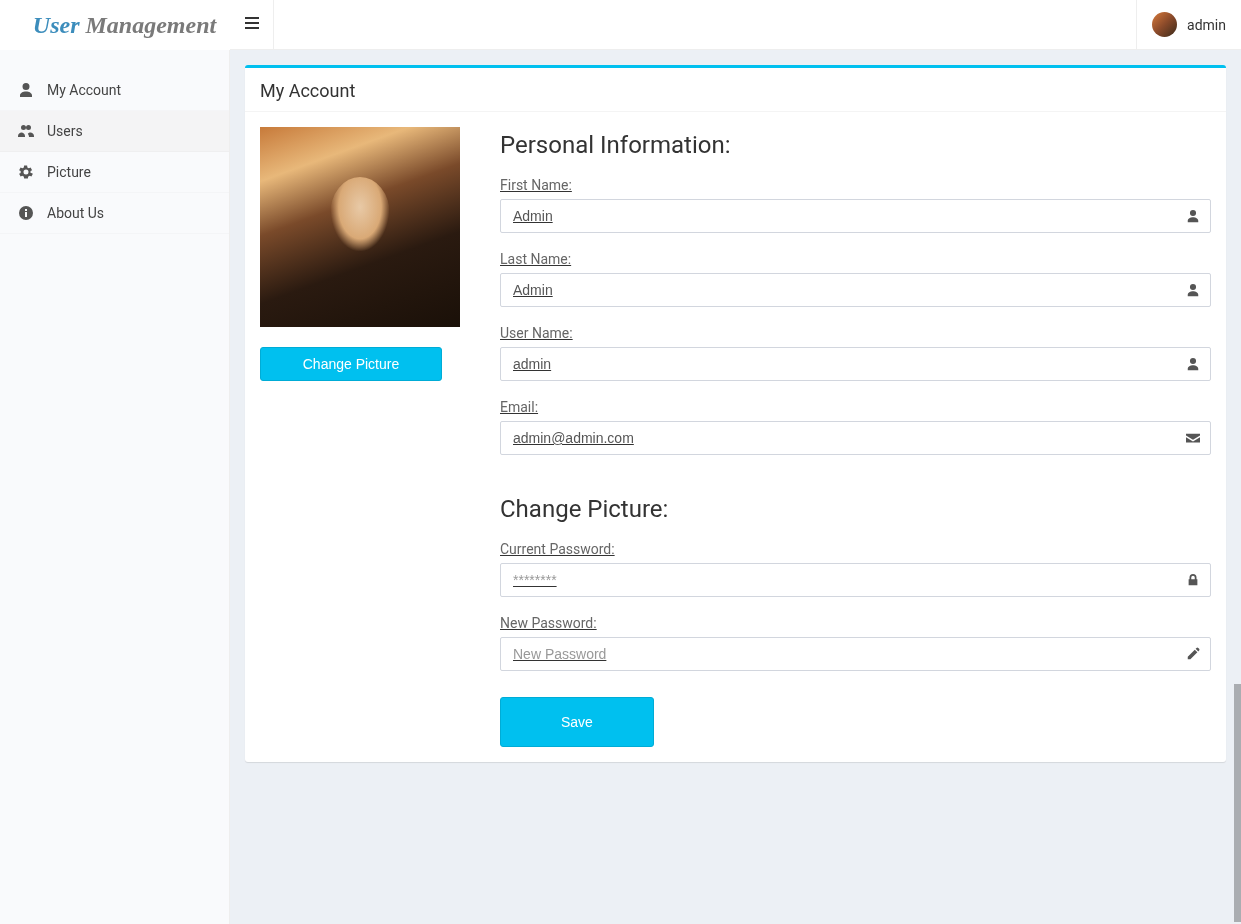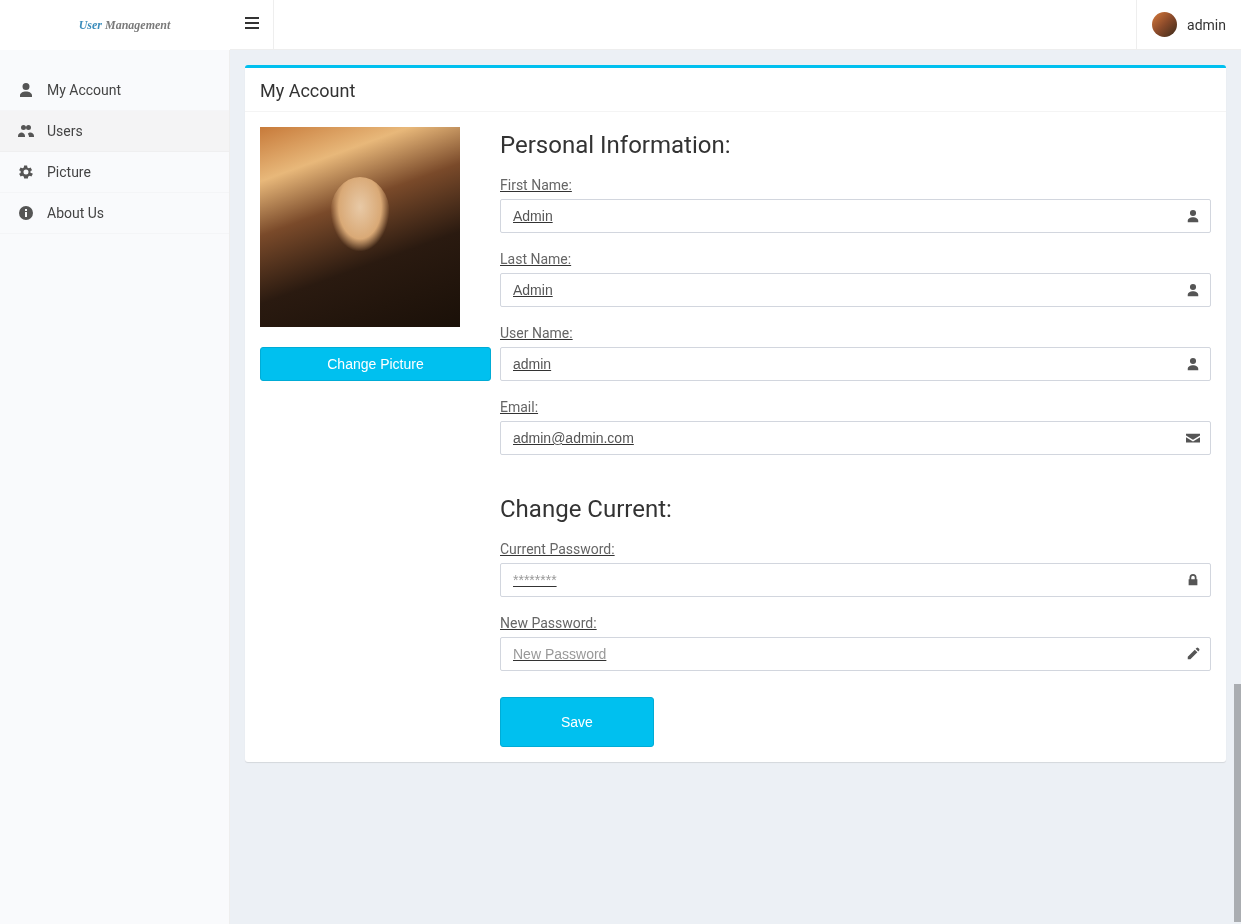--- a/index.html
+++ b/index.html
@@ -26,21 +26,21 @@
     display: flex;
     align-items: center;
     justify-content: center;
     background: #fff;
     border-right: 0;
   }
   .logo-text {
     font-family: Georgia, "Times New Roman", serif;
     font-style: italic;
     font-weight: 700;
-    font-size: 12px;
+    font-size: 24px;
     color: #3c8dbc;
     margin-left: 19px;
   }
   .logo-text .part2 { color: #7a7a7a; }
   .navbar {
     flex: 1;
     display: flex;
     align-items: stretch;
     justify-content: space-between;
     border-bottom: 1px solid #eee;
@@ -137,21 +137,21 @@
   }
   .profile-photo::after{
     content:"";
     position:absolute; left:35%; top:25%; width:60px; height:75px;
     background: radial-gradient(ellipse at 50% 40%, #e8c9a6 0%, #d9a976 50%, rgba(0,0,0,0) 70%);
     border-radius: 50% 50% 45% 45%;
     filter: blur(0.3px);
   }
   .btn-change-pic {
     margin-top: 20px;
-    width: 231px;
+    width: 182px;
     background: #00c0ef;
     color: #fff;
     border: 1px solid #00acd6;
     border-radius: 3px;
     padding: 8px 4px;
     font-size: 14px;
     cursor: pointer;
   }
 
   .form-col { flex: 1; }
@@ -363,21 +363,21 @@
             <div class="input-group">
               <input type="text" value="admin@admin.com" style="">
               <span class="input-addon">
                   <svg viewBox="0 0 16 16">
                     <use href="#i-mail"></use>
                   </svg>
                 </span>
             </div>
           </div>
 
-          <h2 class="section-title second">Change Current:</h2>
+          <h2 class="section-title second">Change Picture:</h2>
 
           <div class="form-group">
             <label class="form-label">Current Password:</label>
             <div class="input-group">
               <input type="password" placeholder="********" style="">
               <span class="input-addon">
                   <svg viewBox="0 0 16 16">
                     <use href="#i-lock"></use>
                   </svg>
                 </span>

